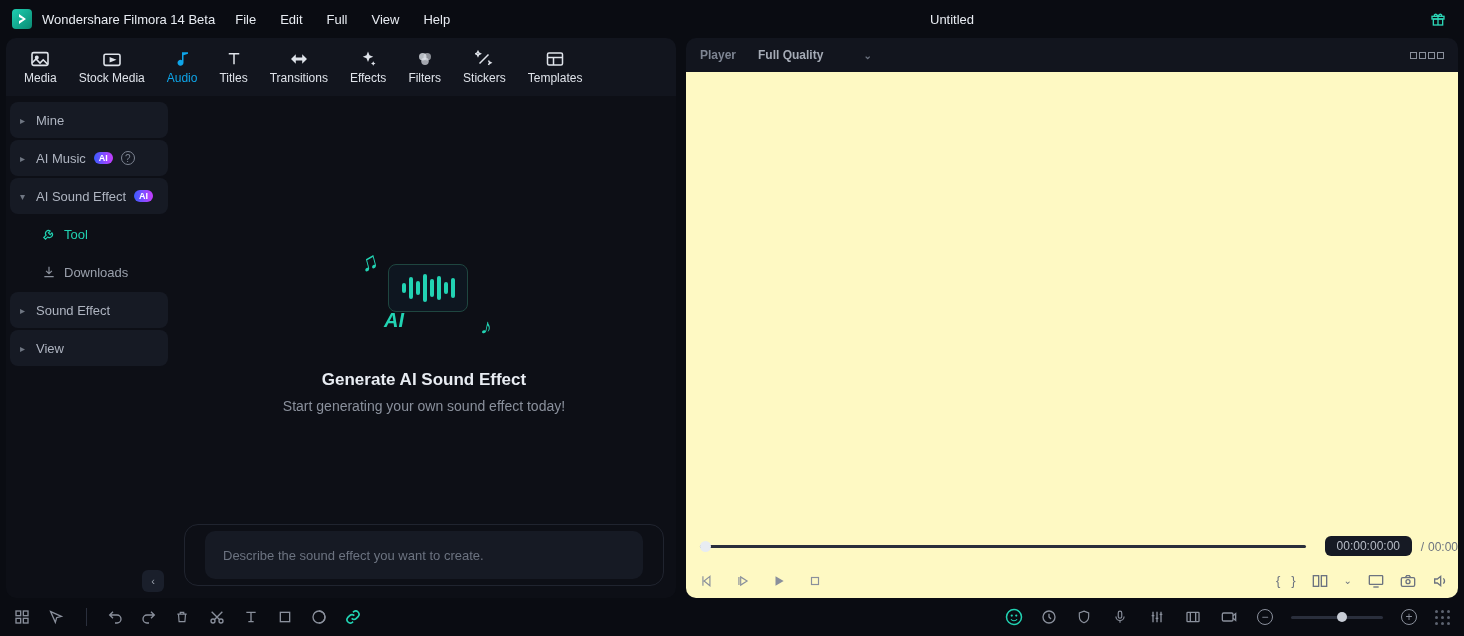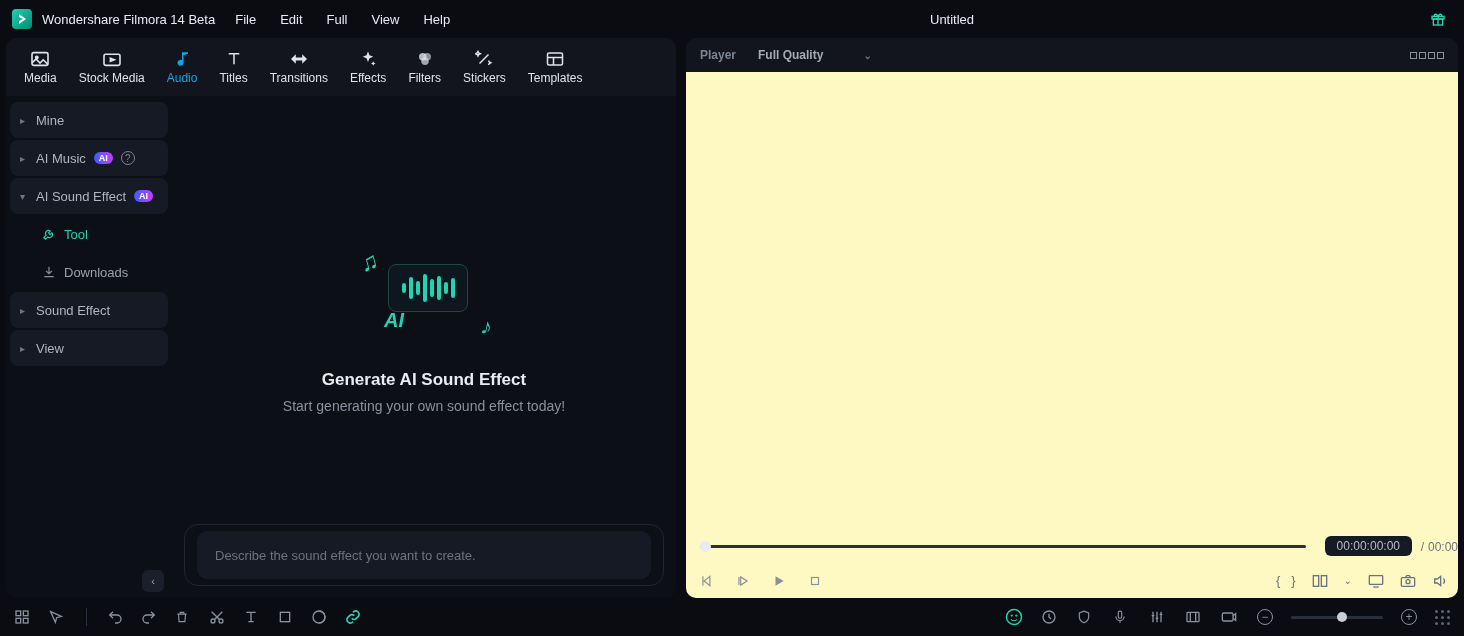--- a/index.html
+++ b/index.html
@@ -254,21 +254,21 @@
 }
 .prompt-box {
   position: absolute;
   bottom: 12px;
   left: 12px;
   right: 12px;
   height: 62px;
   background: #16192300;
   border-radius: 14px;
   border: 1px solid #20242f;
-  padding: 12px;
+  padding: 20px;
   display: flex;
   align-items: center;
 }
 .prompt-input {
   flex: 1;
   background: #161a24;
   border: none;
   outline: none;
   border-radius: 10px;
   height: 48px;

